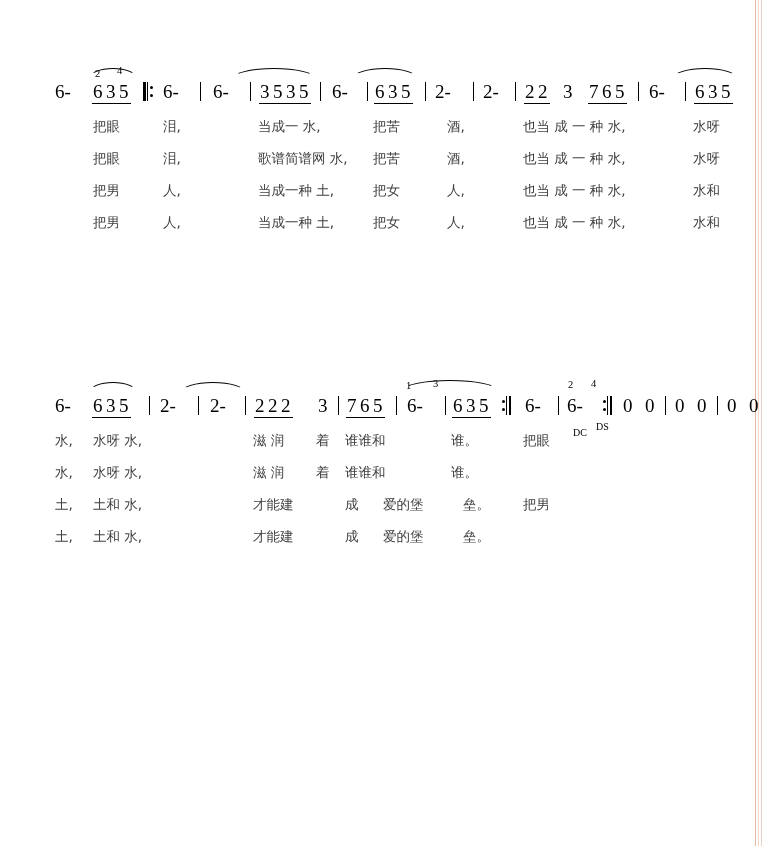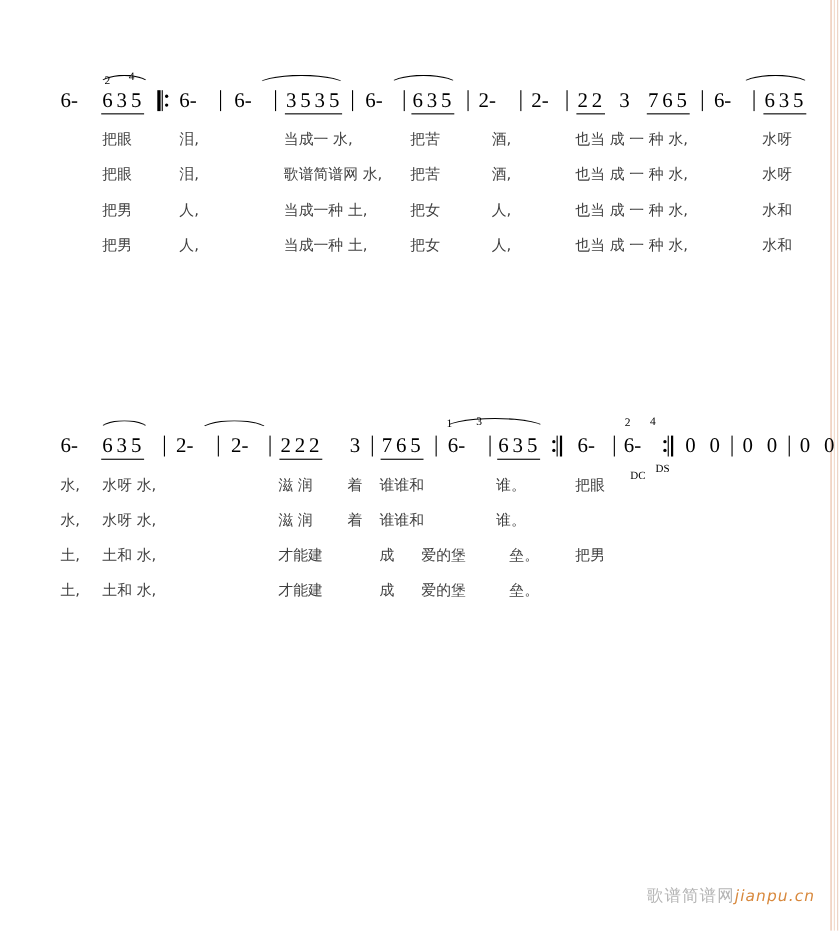--- a/index.html
+++ b/index.html
@@ -348,17 +348,14 @@
     <div class="lyric-line" style="top:132px;">
       <span class="lyric" style="left:0px;">土,</span>
       <span class="lyric" style="left:38px;">土和 水,</span>
       <span class="lyric" style="left:198px;">才能建</span>
       <span class="lyric" style="left:290px;">成</span>
       <span class="lyric" style="left:328px;">爱的堡</span>
       <span class="lyric" style="left:408px;">垒。</span>
     </div>
   </div>
 
-  <div class="watermark">
-    <span>歌谱简谱网</span><span class="site">jianpu.cn</span>
-  </div>
 
 </div>
 
 </body></html>

